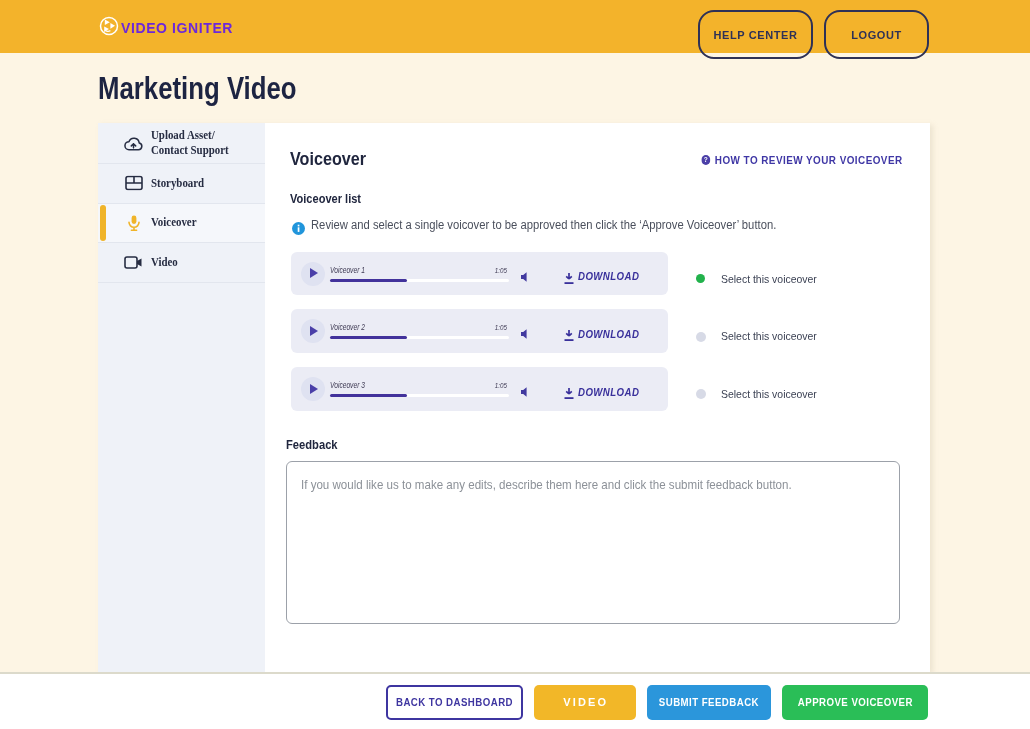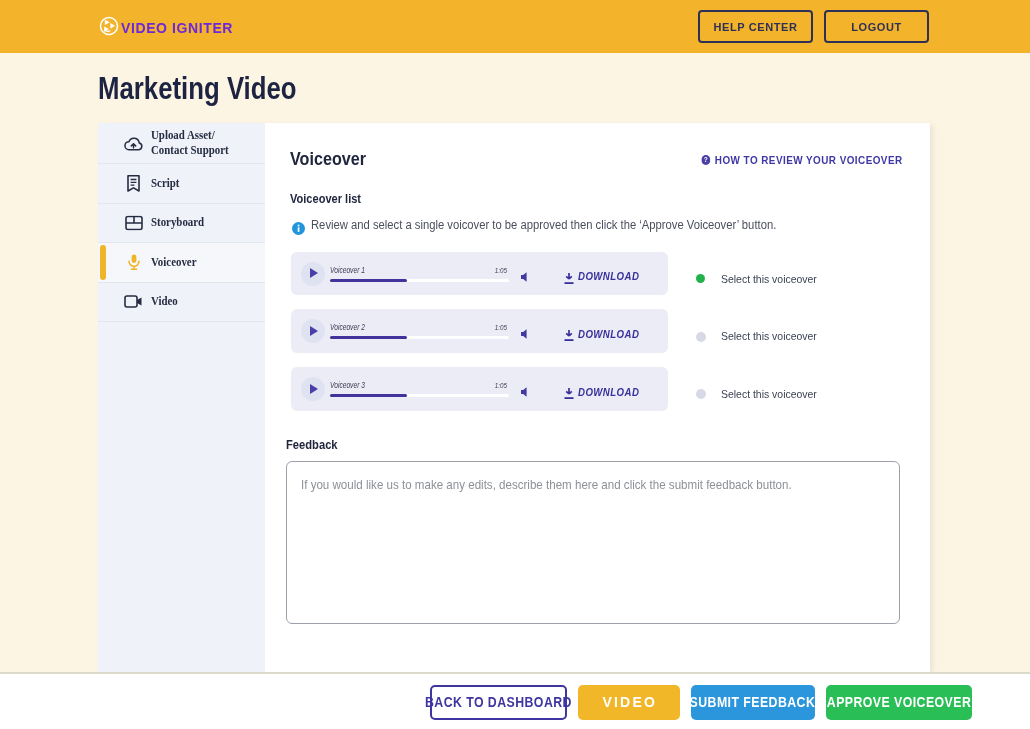--- a/index.html
+++ b/index.html
@@ -14,22 +14,22 @@
   position:absolute; left:0; top:0; width:1030px; height:53px;
   background:#F3B32B;
 }
 .logo { position:absolute; left:99px; top:16px; display:flex; align-items:center; }
 .logo svg { display:block; }
 .logo-text {
   margin-left:2px; position:relative; top:1.5px; color:#6d28d9; font-weight:bold; font-size:14px;
   letter-spacing:0.6px; line-height:20px;
 }
 .hbtn {
-  position:absolute; top:10px; height:33px;
-  border:2px solid #2E3156; border-radius:4px;
+  position:absolute; top:10px; height:49px;
+  border:2px solid #2E3156; border-radius:16px;
   color:#2E3156; font-weight:bold; font-size:11px; letter-spacing:0.6px;
   display:flex; align-items:center; justify-content:center;
 }
 .hbtn.help { left:698px; width:115px; }
 .hbtn.logout { left:824px; width:105px; }
 
 h1 {
   position:absolute; left:97.5px; top:71px;
   font-size:30.5px; font-weight:bold; color:#1D2442;
   transform:scaleX(0.845); transform-origin:0 0; white-space:nowrap;
@@ -118,24 +118,23 @@
   border:1px solid #9CA1A9; border-radius:6px; background:#fff;padding-left:44px;
 }
 .fb-ph { position:absolute; left:13.5px; top:15px; font-size:13px; color:#8C9198; transform:scaleX(0.89); transform-origin:0 0; white-space:nowrap; }
 
 .footer {
   position:absolute; left:0; top:672px; width:1030px; height:57px;
   background:#FFFFFF; border-top:2px solid #DCDACB;
 }
 .fbtn {
   position:absolute; top:10.5px; height:35px; border-radius:5px;
-  font-size:14px; font-weight:bold; letter-spacing:0.5px;
+  font-size:11px; font-weight:bold; letter-spacing:0.5px;
   display:flex; align-items:center; justify-content:center; color:#fff;
   white-space:nowrap;
-  margin-left:44px;
 }
 .fbtn > span { display:inline-block; transform:scaleX(0.88); transform-origin:50% 50%; }
 .fbtn.save > span { transform:none; letter-spacing:2.2px; margin-left:2px; }
 .fbtn.back { left:386px; width:137px; background:#fff; border:2px solid #3E35A0; color:#3E35A0; }
 .fbtn.save { left:534px; width:101.5px; background:#F2B728; }
 .fbtn.submit { left:647px; width:123.5px; background:#2B96DB; }
 .fbtn.approve { left:782px; width:146px; background:#2ABE57; }
 </style>
 </head>
 <body>
@@ -163,29 +162,20 @@
       <span class="sicon">
         <svg width="20" height="16" viewBox="0 0 20 16" fill="none" stroke="#262C42" stroke-width="1.6" stroke-linecap="round" stroke-linejoin="round">
           <path d="M5.2 14.5 A4.2 4.2 0 0 1 5.2 6.1 A5.6 5.6 0 0 1 16 7.4 A3.6 3.6 0 0 1 15.2 14.5 Z"></path>
           <path d="M10 12.6 V8.4 M10 8.4 L7.7 10.5 M10 8.4 L12.3 10.5"></path>
         </svg>
       </span>
       <span class="stext">Upload Asset/<br>Contact Support</span>
     </div>
     <div class="sitem">
       <span class="sicon">
-        <svg width="15" height="18" viewBox="0 0 15 18" fill="none" stroke="#262C42" stroke-width="1.6" stroke-linejoin="round">
-          <path d="M2 1.2 H13 V16.5 L7.5 13.4 L2 16.5 Z"></path>
-          <path d="M4.6 5 H10.4 M4.6 7.8 H10.4 M4.6 10.6 H8.4" stroke-width="1.3"></path>
-        </svg>
-      </span>
-      <span class="stext">Script</span>
-    </div>
-    <div class="sitem">
-      <span class="sicon">
         <svg width="18" height="15" viewBox="0 0 18 15" fill="none" stroke="#262C42" stroke-width="1.6" stroke-linejoin="round">
           <rect x="1" y="1" width="16" height="13" rx="2"></rect>
           <path d="M1 7.5 H17 M9 1 V7.5"></path>
         </svg>
       </span>
       <span class="stext">Storyboard</span>
     </div>
     <div class="sitem active">
       <span class="bar"></span>
       <span class="sicon">

